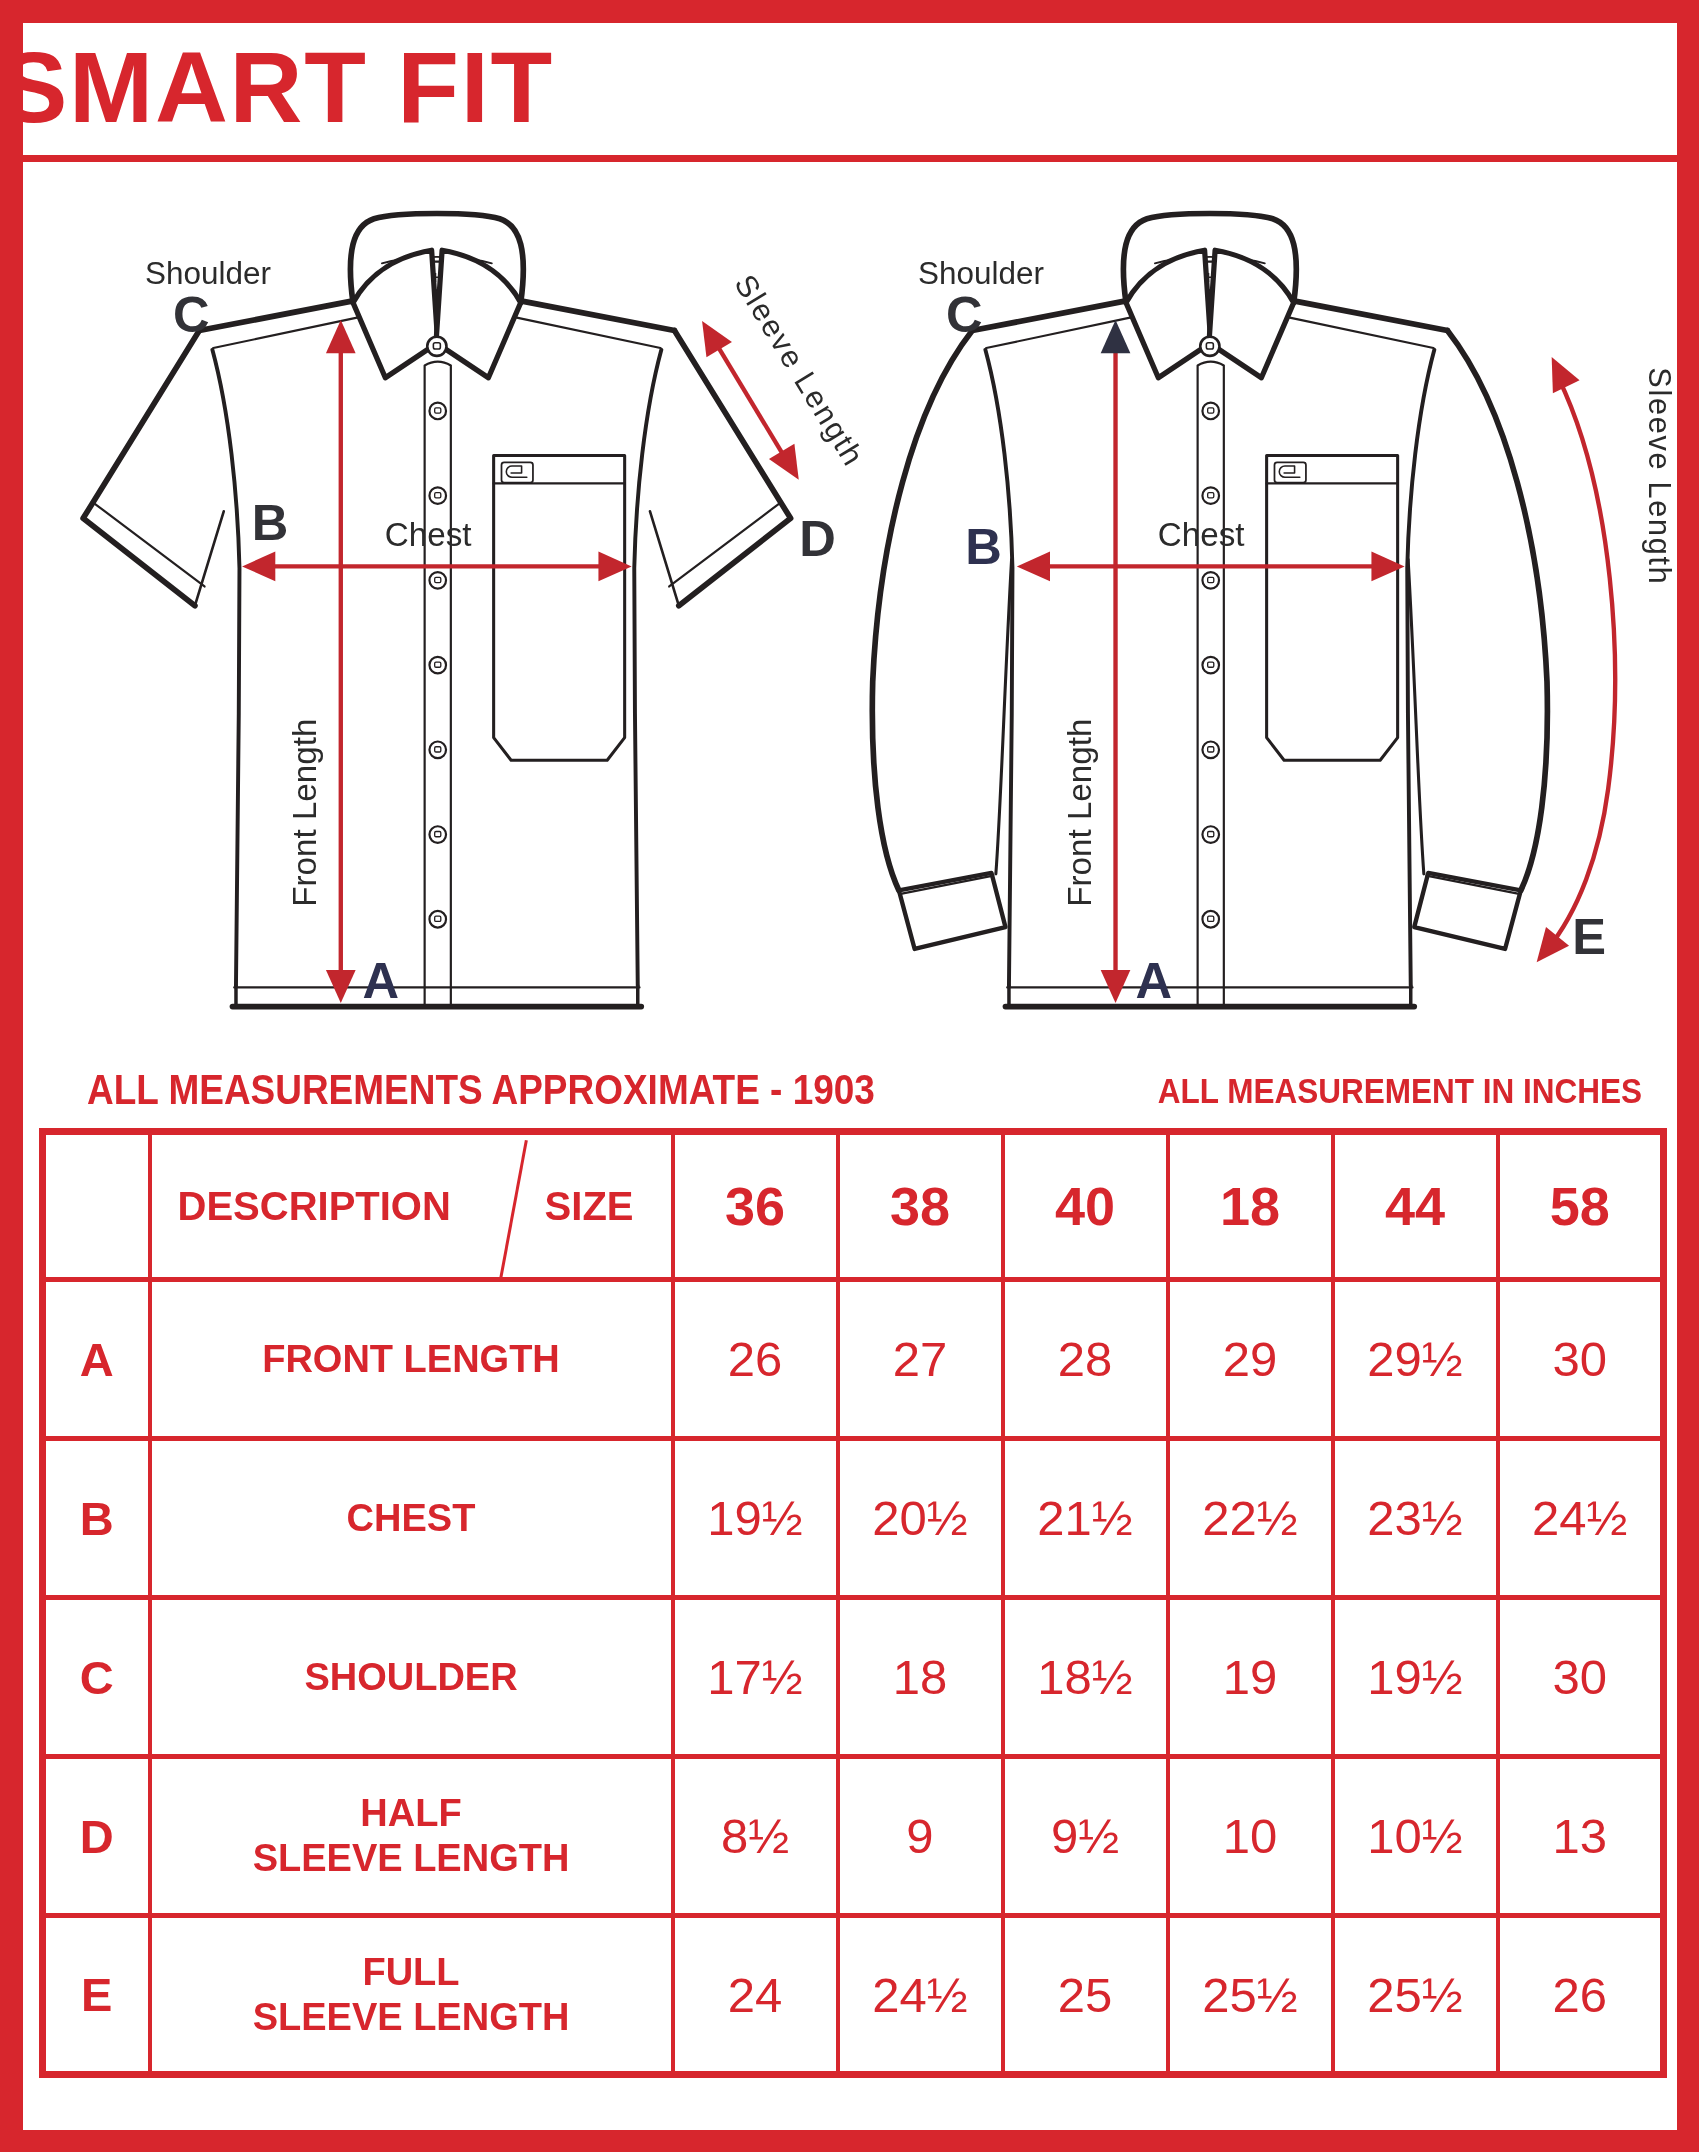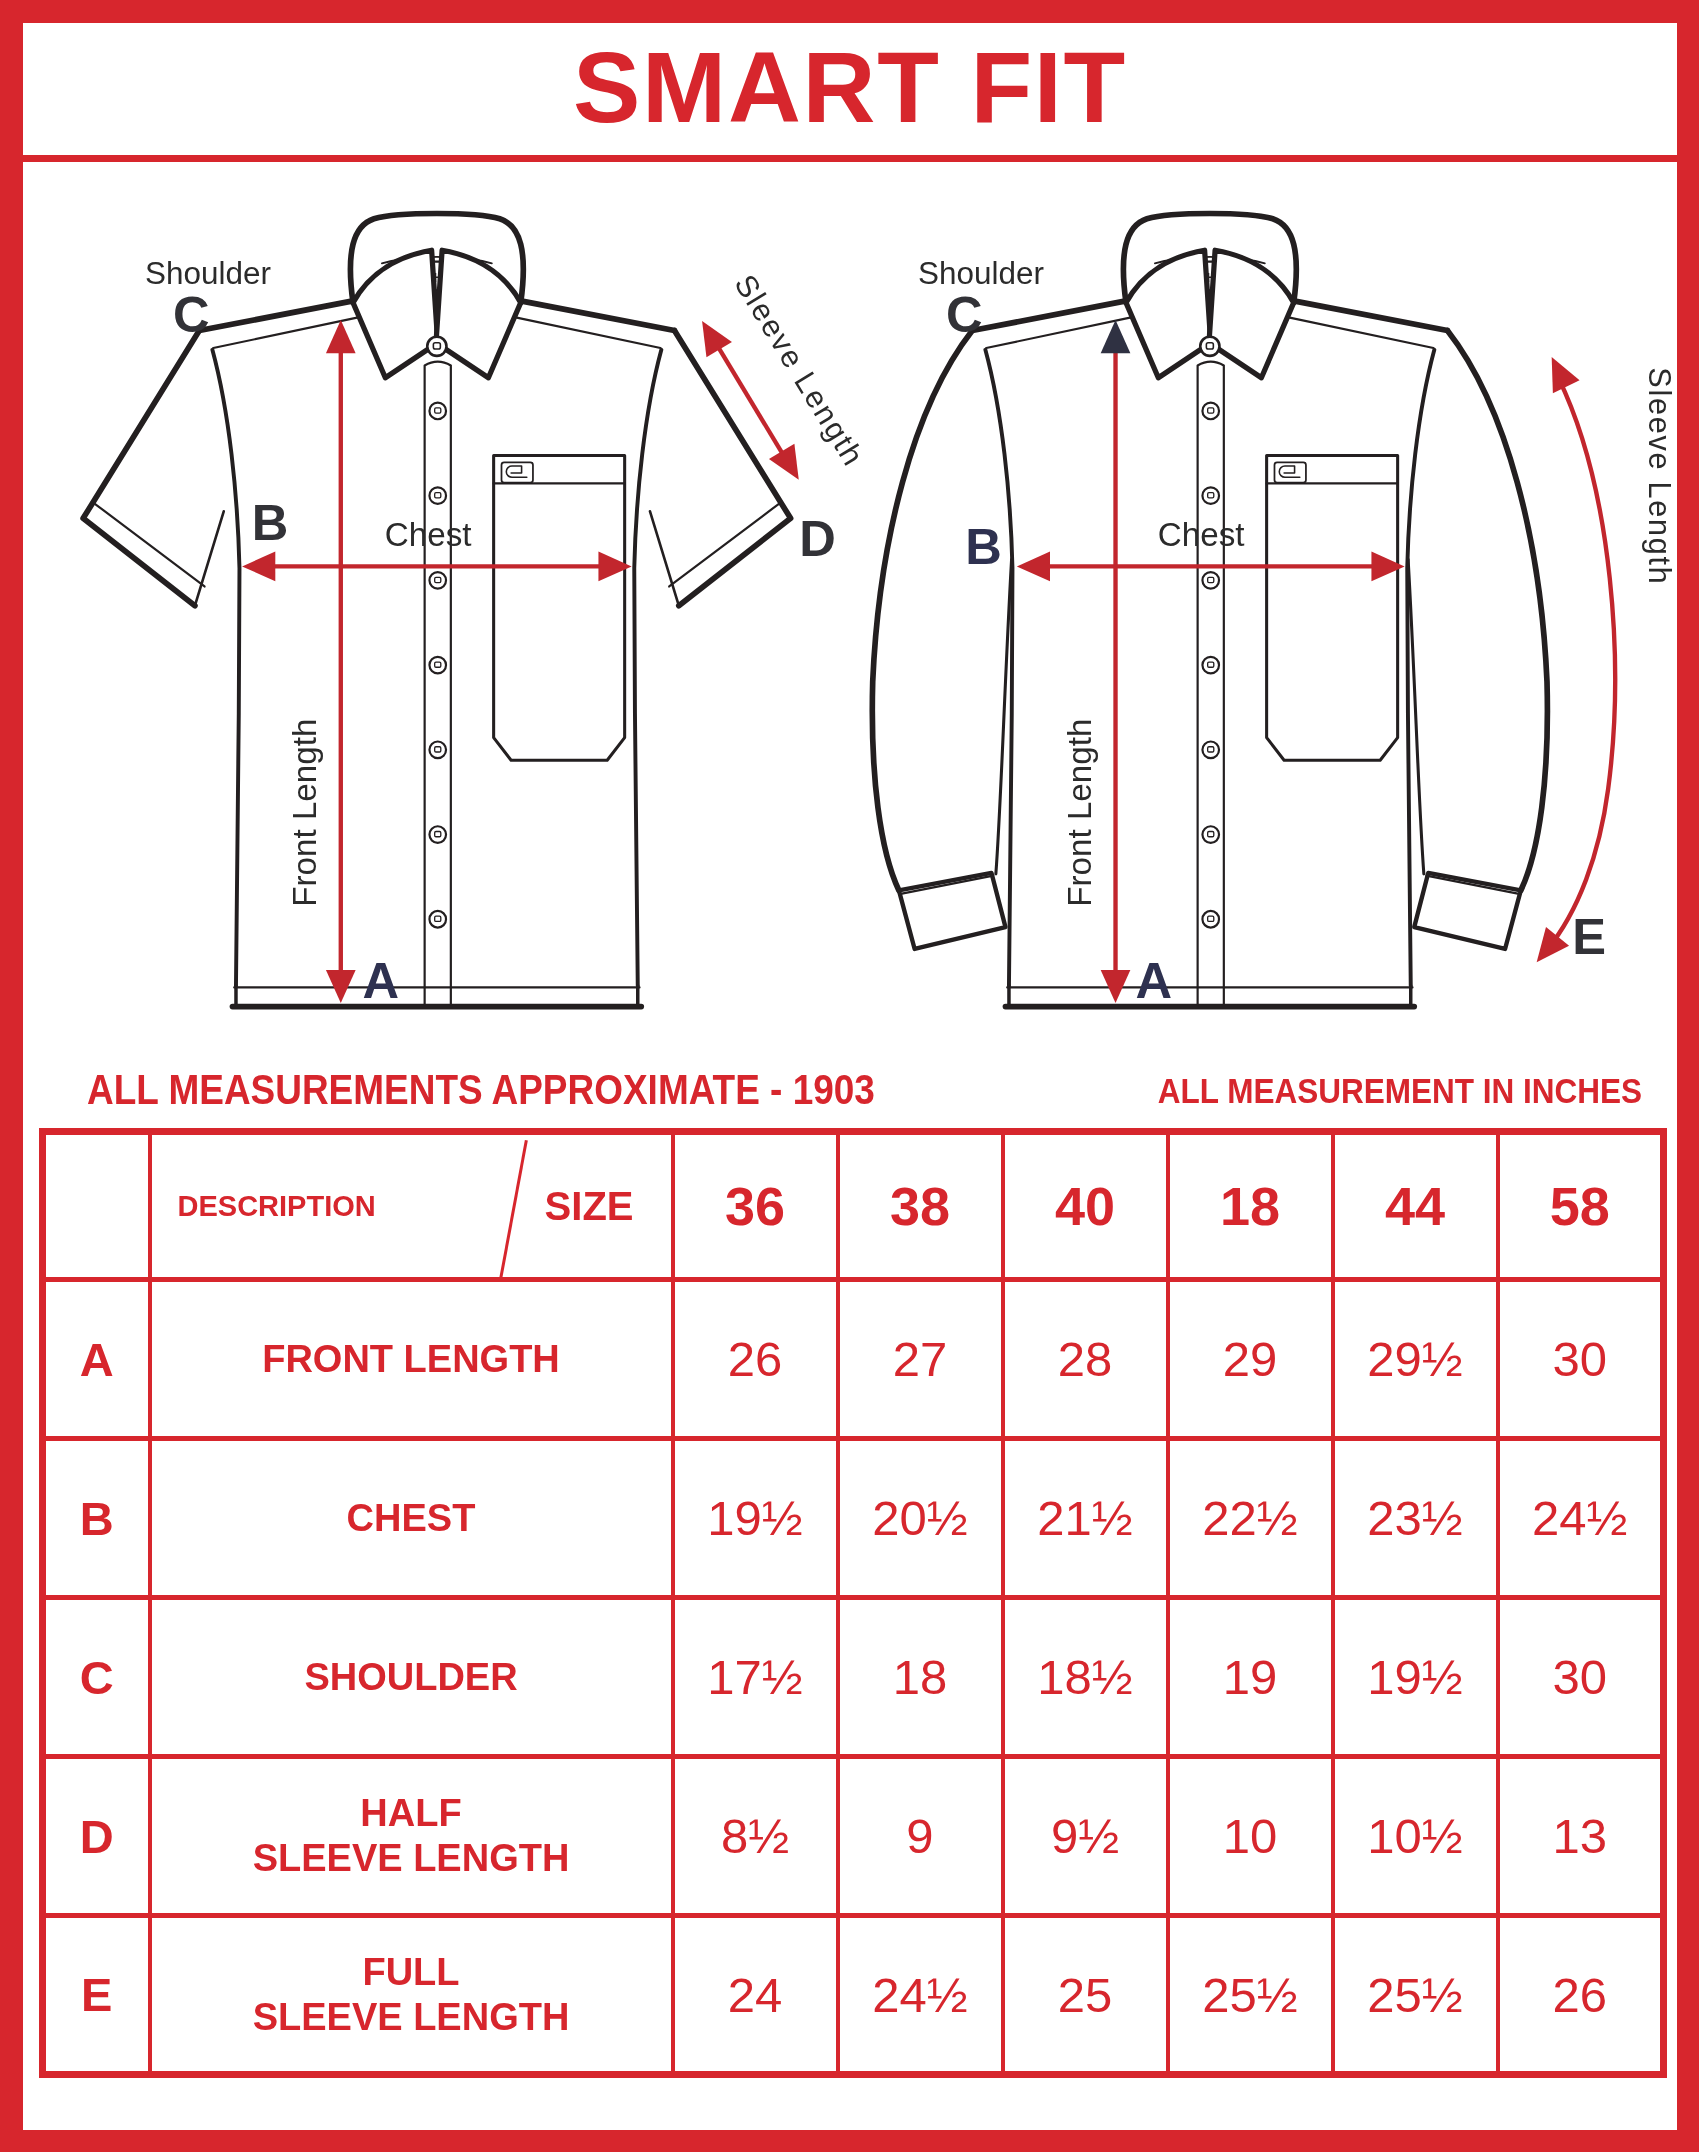--- a/index.html
+++ b/index.html
@@ -7,40 +7,40 @@
     --red-arrow:#c2262d;
     --ink:#231f20;
     --txt:#2b2b2b;
     --navy:#2e3150;
     --dark:#323237;
   }
   *{margin:0;padding:0;box-sizing:border-box;}
   body{background:#888;font-family:"Liberation Sans",sans-serif;}
   .page{position:relative;width:1700px;height:2153px;background:#fff;overflow:hidden;}
   .frame{position:absolute;inset:0;border:23px solid var(--red);pointer-events:none;z-index:40;}
-  .title{position:absolute;top:30px;left:0;width:100%;text-align:center;
+  .title{position:absolute;top:30px;left:0;width:100%;
          font-size:101px;font-weight:bold;letter-spacing:1.7px;color:var(--red);}
   .rule{position:absolute;top:155px;left:0;width:100%;height:7px;background:var(--red);}
   .diagram{position:absolute;top:162px;left:0;}
   .note{position:absolute;color:var(--red);font-weight:bold;white-space:nowrap;}
   .note-left{left:87px;top:1066px;font-size:42px;transform:scaleX(.88);transform-origin:left center;}
   .note-right{right:58px;top:1071px;font-size:35px;transform:scaleX(.9);transform-origin:right center;}
   .chart{position:absolute;top:1128px;left:39px;}
   table{border-collapse:collapse;table-layout:fixed;width:1622px;color:var(--red);}
   table,td{border:4.4px solid var(--red);}
   table{border-width:7px;}
   td{border-top-width:5.2px;border-bottom-width:5.2px;text-align:center;vertical-align:middle;background:#fff;}
   tr.hdr td{height:148px;}
   tr.row td{height:159px;}
   td.letter{font-size:47px;font-weight:bold;}
   td.desc{font-size:38px;font-weight:bold;white-space:pre-line;line-height:1.18;}
   td.val{font-size:49px;font-weight:normal;}
   td.size-hd{font-size:54px;font-weight:bold;margin-left:25px;}
   td.desc-hd{position:relative;}
-  .dh-desc{position:absolute;left:26px;top:50%;transform:translateY(-50%);font-size:29px;font-weight:bold;}
+  .dh-desc{position:absolute;left:26px;top:50%;transform:translateY(-50%);font-size:40px;font-weight:bold;}
   .dh-size{position:absolute;right:37px;top:50%;transform:translateY(-50%);font-size:40px;font-weight:bold;}
   .dh-slash{position:absolute;left:360px;top:3.5px;width:2.6px;height:141px;background:var(--red);transform:rotate(10.5deg);}
   svg text{font-family:"Liberation Sans",sans-serif;}
   .mlabel{font-size:38px;fill:var(--txt);}
   .mlabel-sm{font-size:35px;fill:var(--txt);letter-spacing:2px;}
   .pt{font-size:58px;font-weight:bold;}
   .shoulder-t{font-size:36px;fill:var(--txt);}
   .brand-t{font-size:15px;font-weight:bold;fill:var(--ink);letter-spacing:.5px;}
 </style>
 </head>

